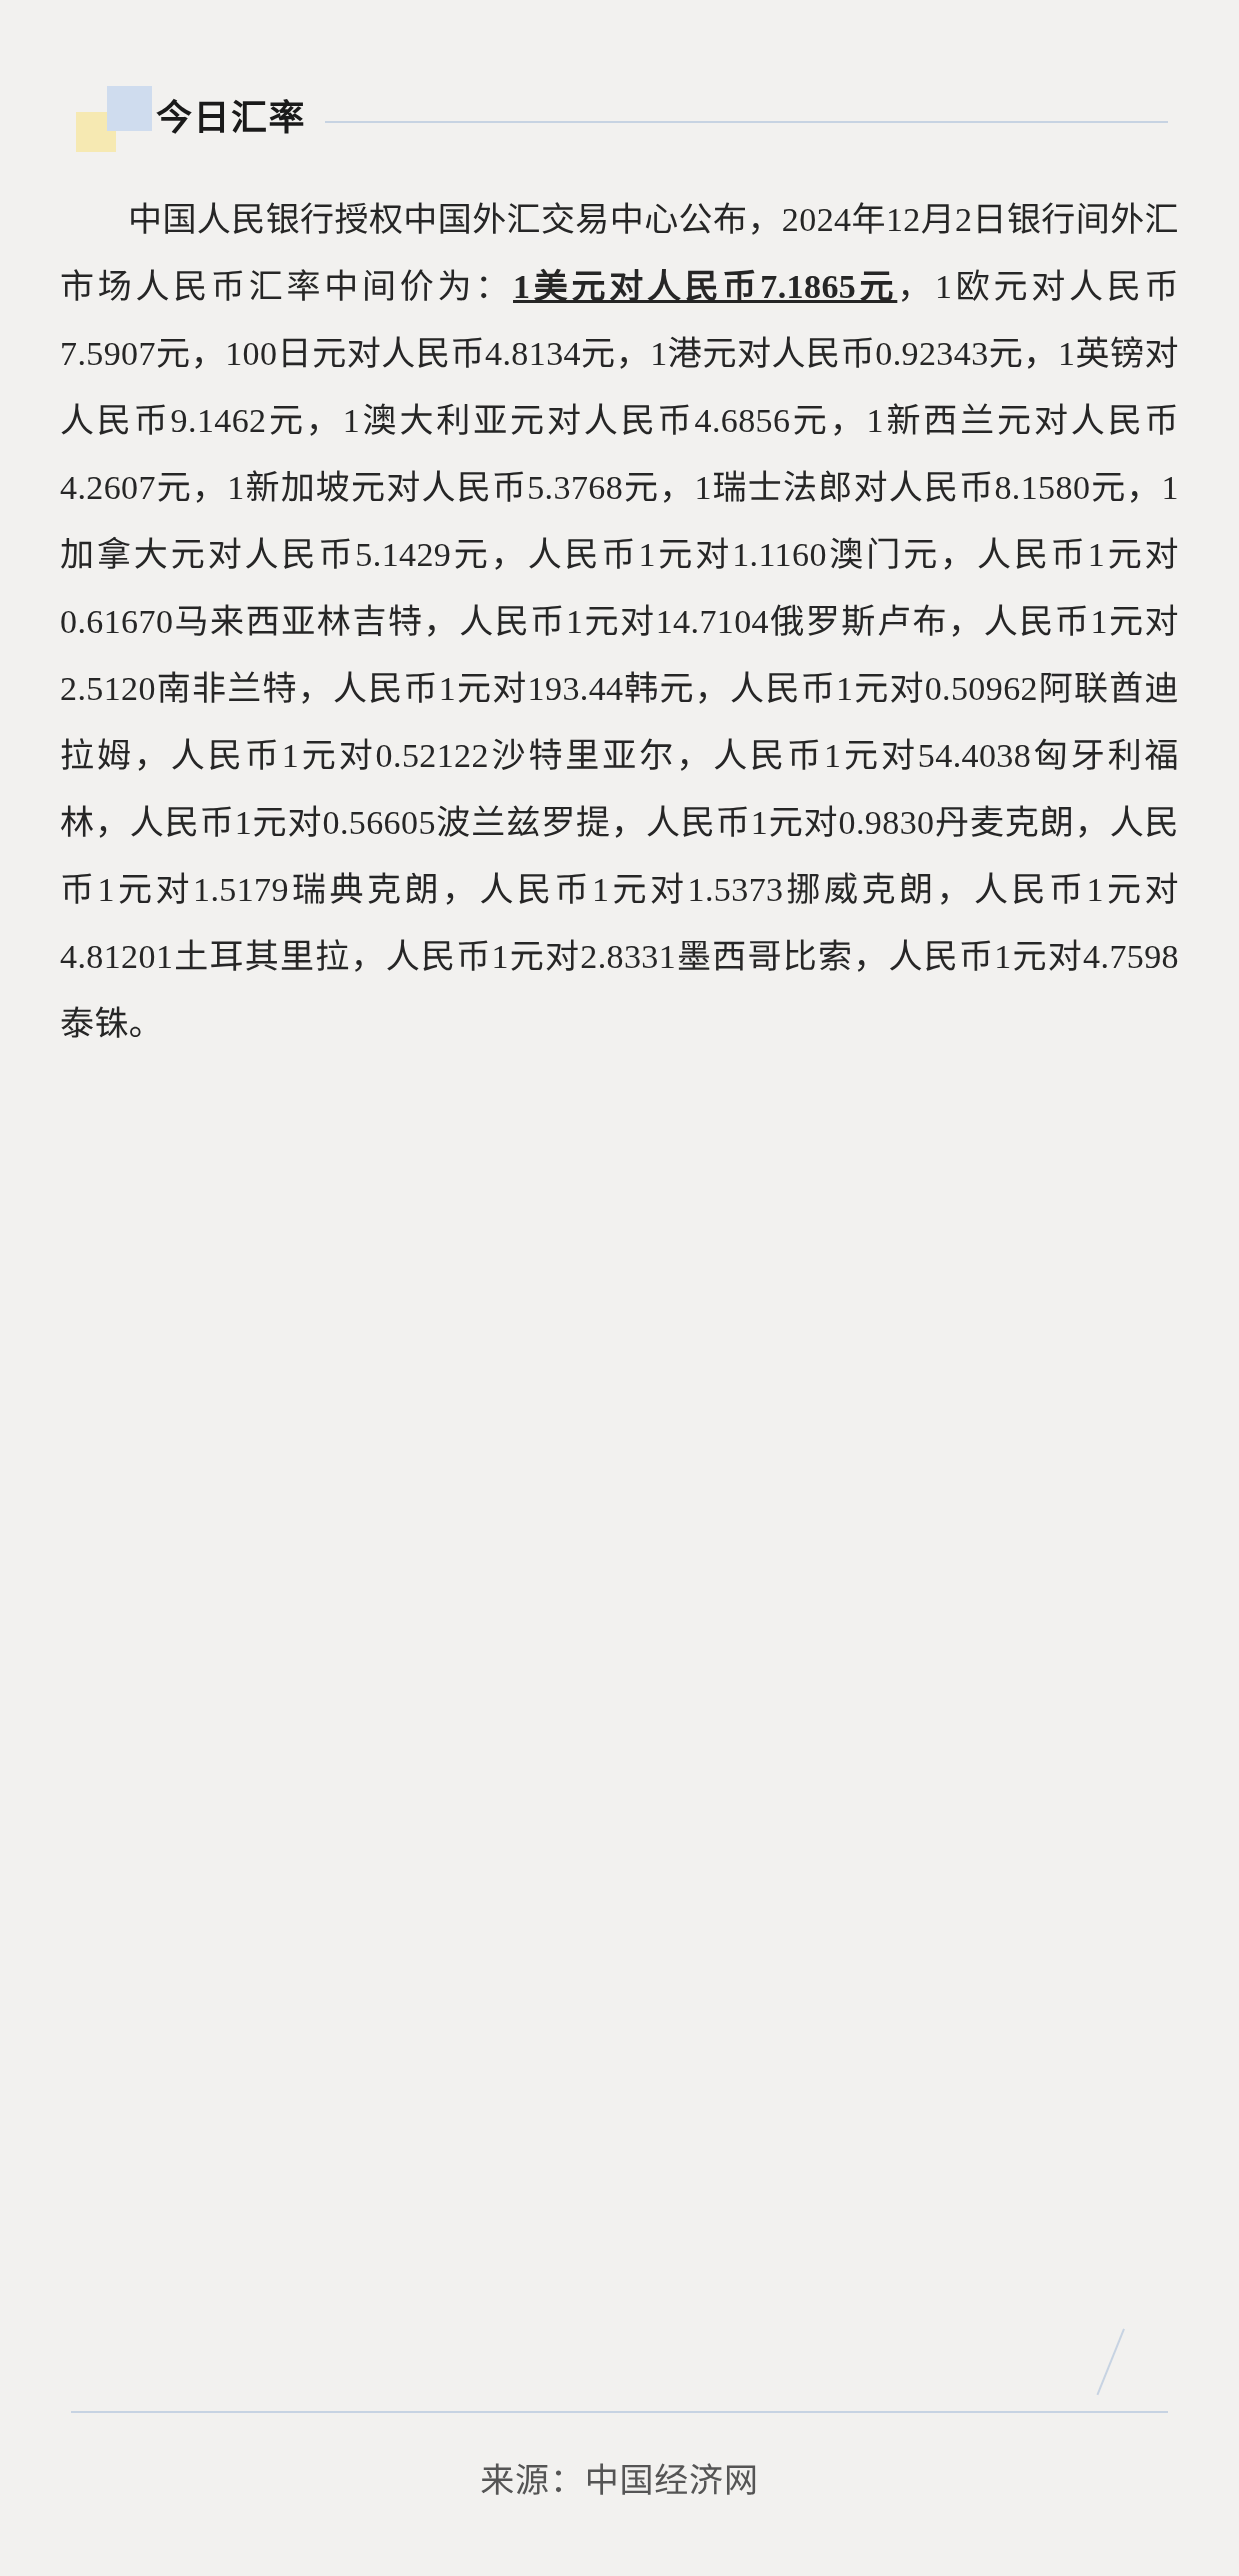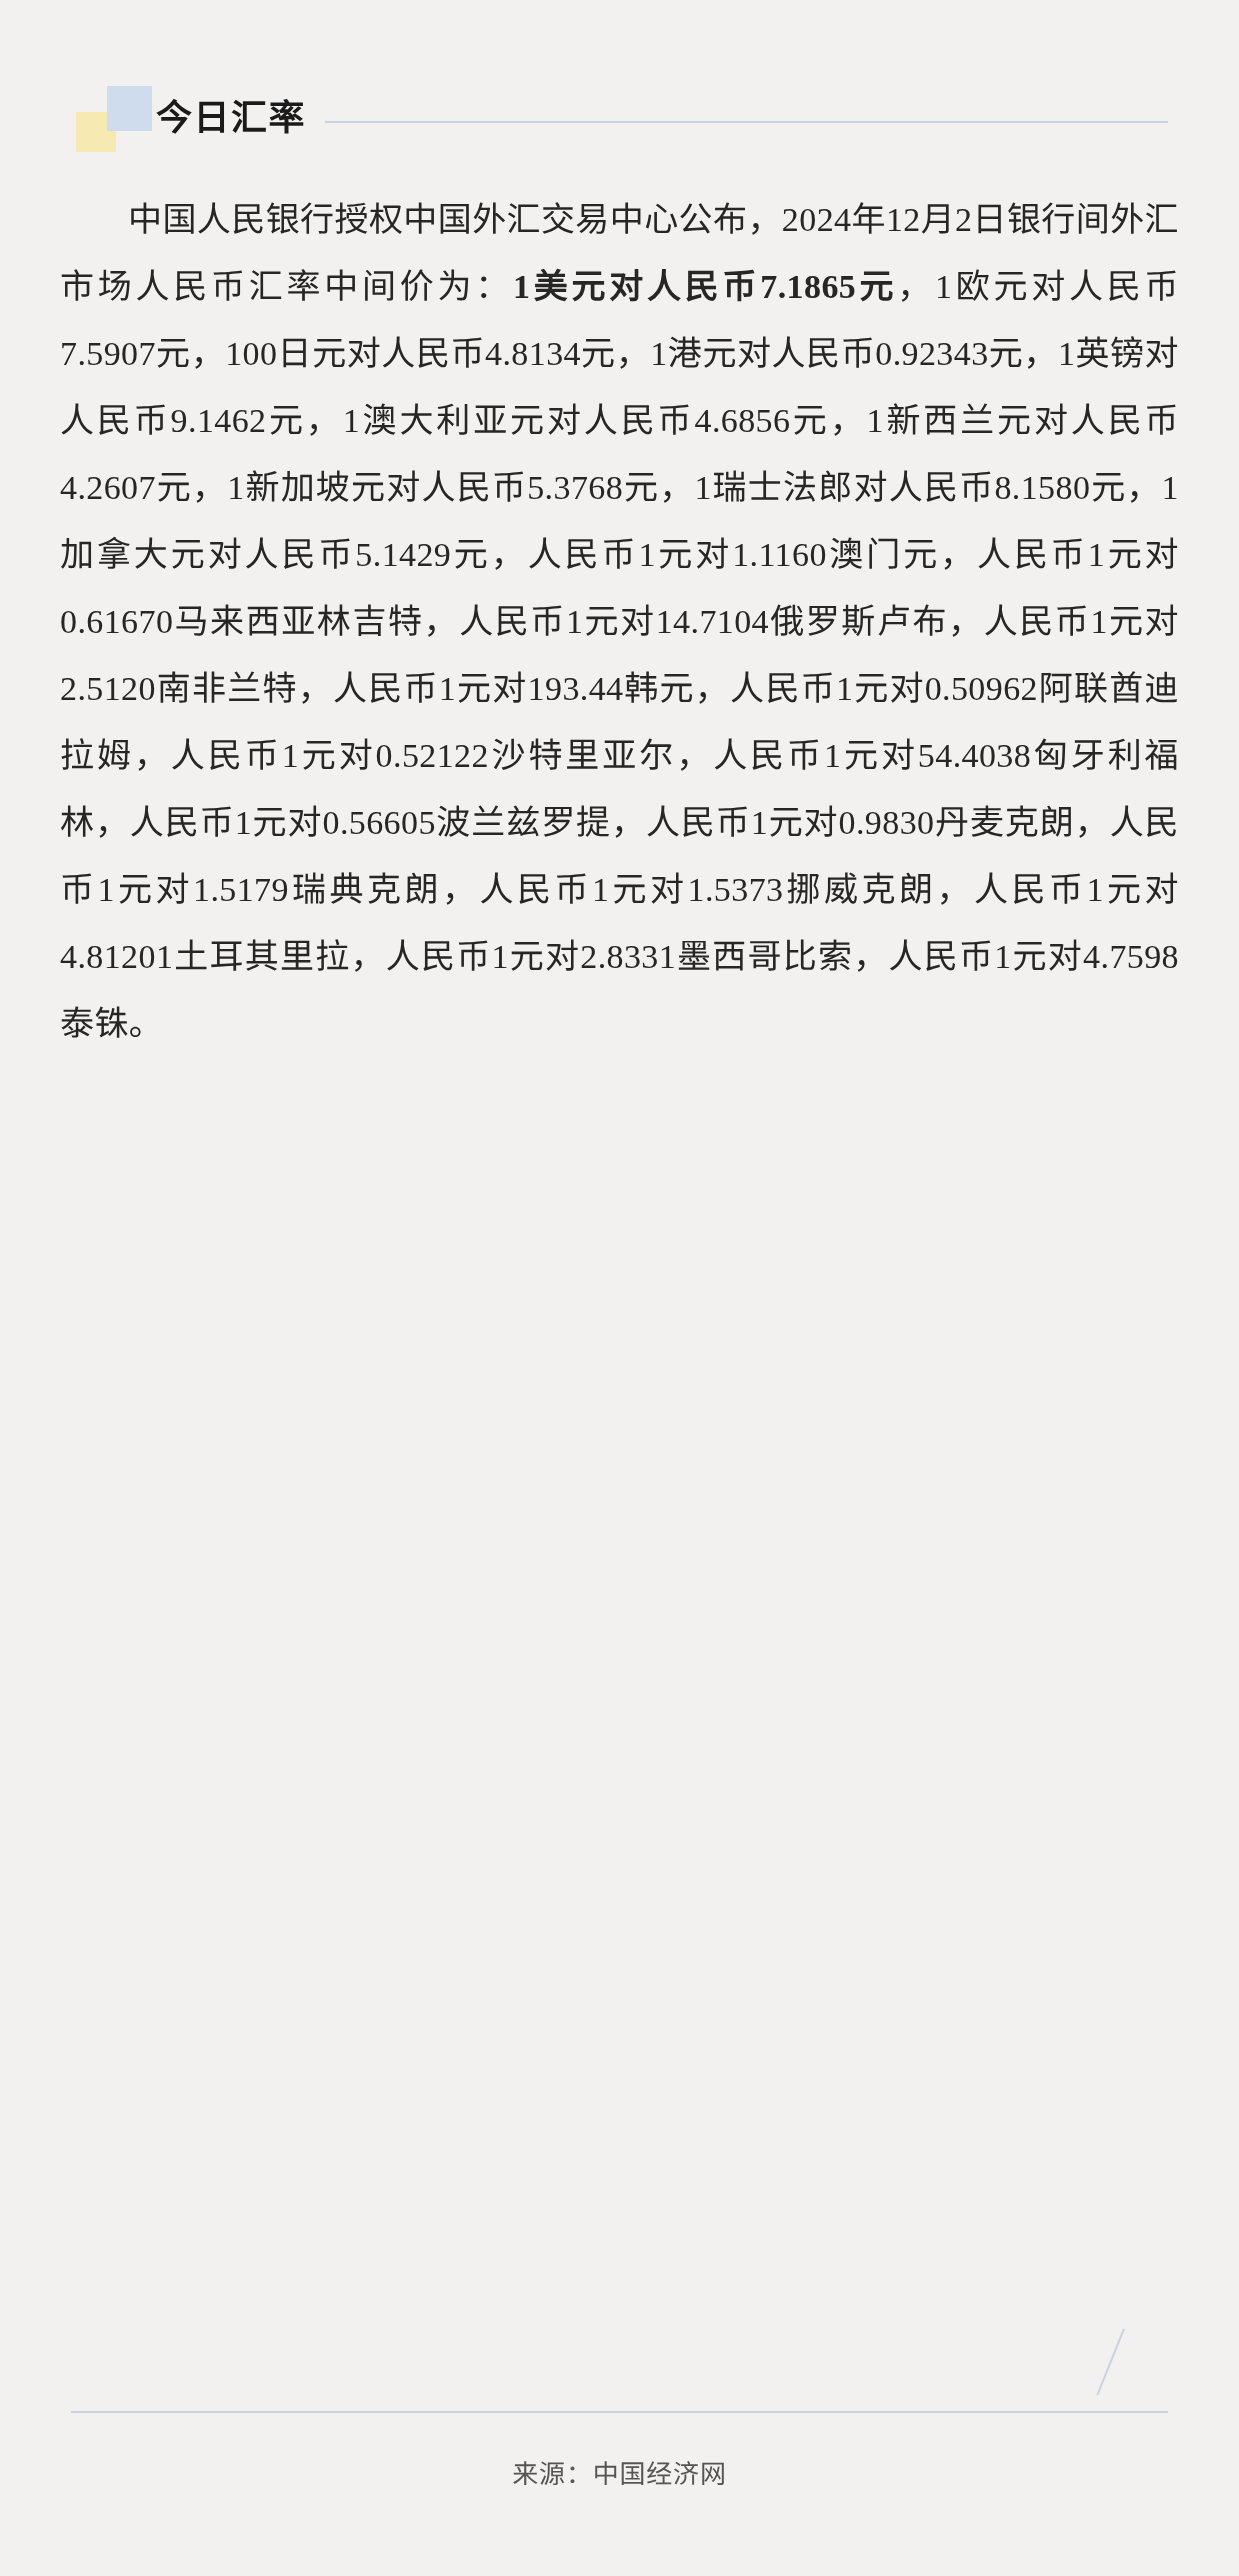--- a/index.html
+++ b/index.html
@@ -82,20 +82,21 @@
     color: #262626;
     text-align: justify;
     text-justify: inter-ideograph;
     margin: 0 0 1.5px 0;
     text-indent: 68px;
     letter-spacing: 0.4px;
     font-family: "Liberation Serif", "DejaVu Serif", serif;
   }
   .para b {
     font-weight: bold;
+    text-decoration: underline;
   }
 
   
   .footer {
     position: absolute;
     left: 0;
     right: 0;
     bottom: 0;
     height: 256px;
   }
@@ -123,21 +124,21 @@
     height: 1.5px;
     background: #c7d3e2;
   }
   .footer-source {
     position: absolute;
     left: 0;
     right: 0;
     top: 133px;
     text-align: center;
     font-family: Liberation Serif, serif;
-    font-size: 26px;
+    font-size: 34px;
     color: #555555;
     letter-spacing: 0.8px;
   }
 </style>
 </head>
 <body>
 
 <div class="page">
 
   <div class="header">

